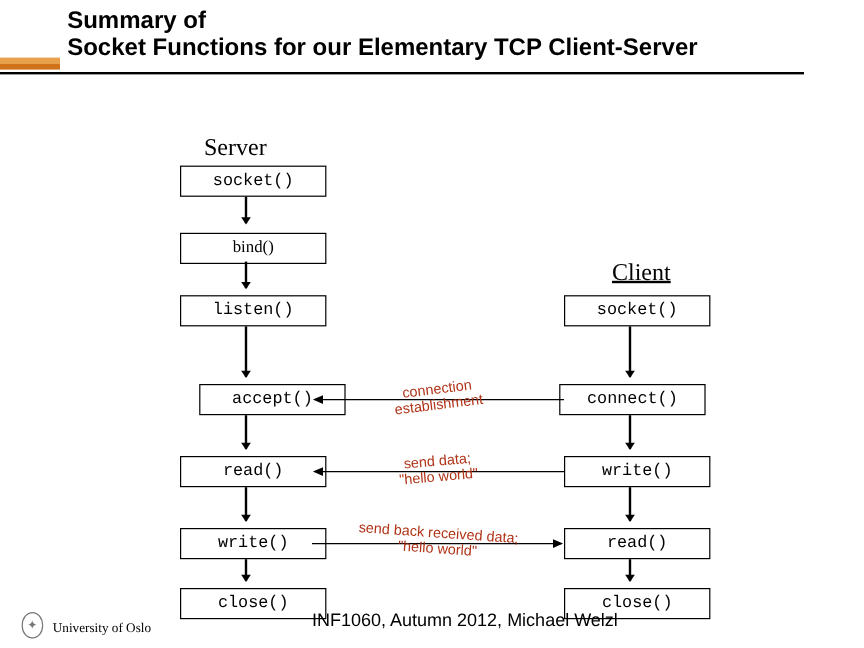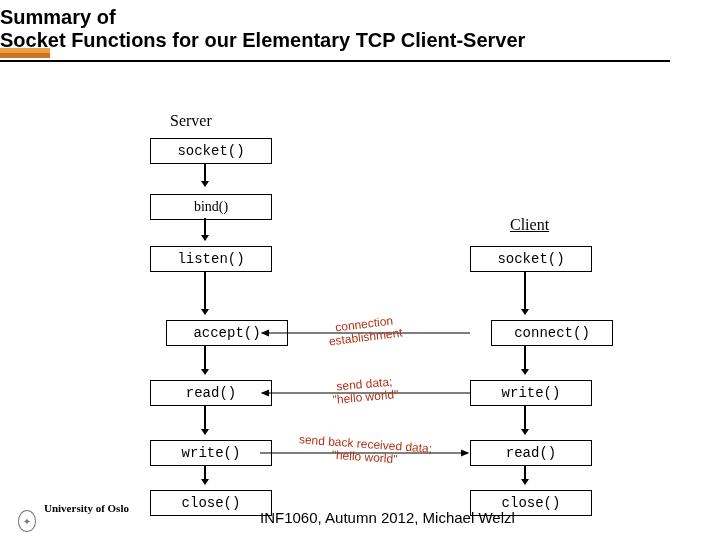--- a/index.html
+++ b/index.html
@@ -1,36 +1,36 @@
 <!DOCTYPE html>
 <html><head>
 <meta charset="utf-8">
 <style>
   * { box-sizing: border-box; margin: 0; padding: 0; }
   body { width: 720px; height: 540px; background: #fff; font-family: Arial, Helvetica, sans-serif; position: relative; overflow: hidden; }
 
   .title-wrap { position: absolute; top: 6px; left: 0; width: 720px; }
-  .title-text { font-size: 20px; font-weight: bold; color: #000; line-height: 1.15; }
+  .title-text { font-size: 20px; font-weight: bold; color: #000; padding-left: 56px; line-height: 1.15; }
   .title-underline { position: absolute; top: 54px; left: 0; width: 670px; height: 2px; background: #000; }
   .title-accent { position: absolute; top: 42px; left: 0; width: 50px; height: 10px; background: linear-gradient(to bottom, #e8a04a 0 5px, #d0721a 5px 10px); }
 
-  .col-label { position: absolute; font-family: Georgia, 'Times New Roman', serif; font-size: 16px; color: #000; }
+  .col-label { position: absolute; font-family: Georgia, 'Times New Roman', serif; font-size: 20px; color: #000; }
   .server-label { top: 112px; left: 170px; }
   .client-label { top: 216px; left: 510px; text-decoration: underline; }
 
   .box { position: absolute; width: 122px; height: 26px; border: 1.5px solid #000; background: #fff; display: flex; align-items: center; justify-content: center; font-family: "Courier New", monospace; font-size: 14px; }
 
   .arrow-down { position: absolute; width: 1.5px; background: #000; }
   .arrow-down::after { content: ""; position: absolute; bottom: -1px; left: -3.5px; width: 0; height: 0; border-left: 4px solid transparent; border-right: 4px solid transparent; border-top: 6px solid #000; }
 
   .anno { position: absolute; font-family: "Comic Sans MS", cursive, sans-serif; font-size: 12px; color: #b03418; text-align: center; line-height: 1.1; }
 
   .footer-wrap { position: absolute; bottom: 6px; left: 0; width: 720px; }
   .footer-logo { position: absolute; left: 18px; bottom: 2px; width: 18px; height: 22px; border: 1px solid #777; border-radius: 50% 50% 48% 48%; display:flex; align-items:center; justify-content:center; font-size:10px; color:#777; }
-  .footer-uni { position: absolute; left: 44px; bottom: 20px; font-family: Georgia, serif; font-size: 11px; font-weight: bold; color: #000; }
+  .footer-uni { position: absolute; left: 44px; bottom: 4px; font-family: Georgia, serif; font-size: 11px; font-weight: normal; color: #000; }
   .footer-course { position: absolute; left: 260px; bottom: 8px; font-size: 15px; color: #000; }
 
   svg.conn { position: absolute; overflow: visible; }
 </style>
 </head>
 <body>
 
 <div class="title-wrap">
   <div class="title-text" style="white-space:pre-line;">Summary of
 Socket Functions for our Elementary TCP Client-Server</div>
@@ -57,21 +57,21 @@
 <div class="arrow-down" style="top:406px; left:204px; height:28px;"></div>
 
 <div class="box" style="top:440px; left:150px;">write()</div>
 <div class="arrow-down" style="top:466px; left:204px; height:18px;"></div>
 
 <div class="box" style="top:490px; left:150px;">close()</div>
 
 <div class="box" style="top:246px; left:470px;">socket()</div>
 <div class="arrow-down" style="top:272px; left:524px; height:42px;"></div>
 
-<div class="box" style="top:320px; left:491px;">connect()</div>
+<div class="box" style="top:320px; left:466px;">connect()</div>
 <div class="arrow-down" style="top:346px; left:524px; height:28px;"></div>
 
 <div class="box" style="top:380px; left:470px;">write()</div>
 <div class="arrow-down" style="top:406px; left:524px; height:28px;"></div>
 
 <div class="box" style="top:440px; left:470px;">read()</div>
 <div class="arrow-down" style="top:466px; left:524px; height:18px;"></div>
 
 <div class="box" style="top:490px; left:470px;">close()</div>
 

